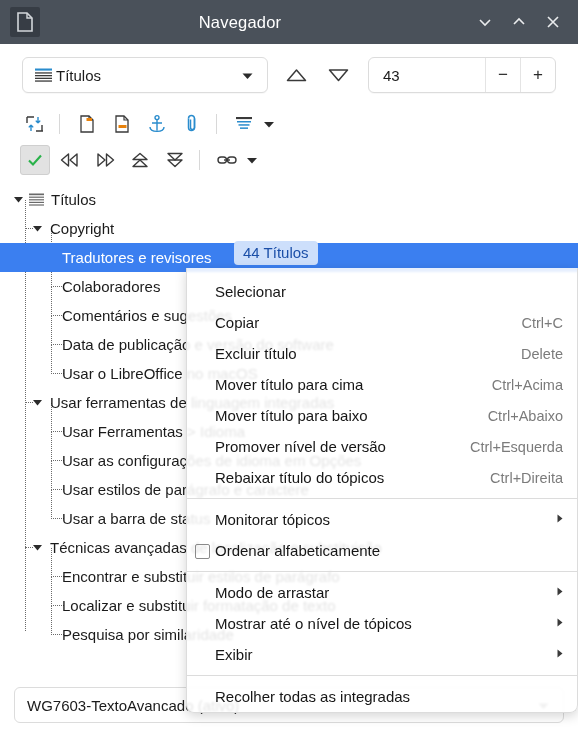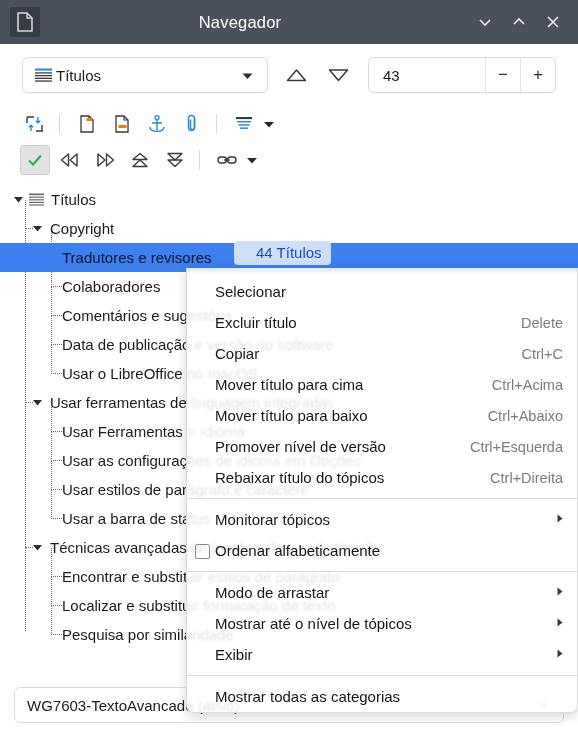--- a/index.html
+++ b/index.html
@@ -74,42 +74,42 @@
     border-radius:3px;cursor:default;
   }
   .ibtn.first{margin-left:20px;}
   .ibtn.pressed{background:#e2e2e2;border:1px solid #cfcfcf;box-sizing:border-box;}
   .vsep{width:1px;height:20px;background:#d8d8d8;margin:0 7px 0 9px;}
   .dcaret{width:20px;height:30px;display:flex;align-items:center;justify-content:center;cursor:default;}
 
   
   .tree{position:absolute;left:0;top:185px;width:578px;height:500px;}
   .trow{position:relative;height:29px;display:flex;align-items:center;font-size:15px;color:#1b1b1b;white-space:nowrap;}
-  .trow.sel{background:#3b7ff0;color:#0f172a;}
+  .trow.sel{background:#3b7ff0;color:#ffffff;}
   .tlabel{position:relative;z-index:2;}
   .exp{position:absolute;z-index:3;width:14px;height:29px;display:flex;align-items:center;justify-content:center;}
   .gline{position:absolute;z-index:1;}
   .vdot{border-left:1px dotted #6a6a6a;}
   .hdot{border-top:1px dotted #6a6a6a;}
   .hicon-tree{position:absolute;z-index:3;}
 
   
   .botcombo{
     position:absolute;left:14px;top:687px;width:550px;height:36px;
     border:1px solid #dcdcdc;border-radius:6px;background:#fff;
     display:flex;align-items:center;box-sizing:border-box;
   }
   .botcombo .lbl{margin-left:12px;font-size:15px;color:#1b1b1b;}
   .botcombo .caret{margin-left:auto;margin-right:14px;}
 
   
   .tooltip{
     position:absolute;left:234px;top:241px;
     background:#cddffb;color:#1b4fa8;
-    font-size:15px;padding:3px 9px 4px 22px;border-radius:4px;
+    font-size:15px;padding:3px 9px 4px 9px;border-radius:4px;
     z-index:40;white-space:nowrap;
   }
 
   
   .ctxmenu{
     position:absolute;left:186px;top:268px;width:392px;
     background:rgba(255,255,255,.875);
     border:1px solid #dcdcdc;border-top:none;
     border-radius:0 0 8px 8px;
     box-shadow:0 3px 12px rgba(0,0,0,.17);
@@ -408,26 +408,26 @@
       </div>
   </div>
 
   <div class="tooltip">44 Títulos</div>
 
   <div class="ctxmenu" id="ctxmenu">
       <div class="mi">
         <span>Selecionar</span>
       </div>
       <div class="mi">
+        <span>Copiar</span>
+        <span class="sc">Ctrl+C</span>
+      </div>
+      <div class="mi">
         <span>Excluir título</span>
         <span class="sc">Delete</span>
-      </div>
-      <div class="mi">
-        <span>Copiar</span>
-        <span class="sc">Ctrl+C</span>
       </div>
       <div class="mi">
         <span>Mover título para cima</span>
         <span class="sc">Ctrl+Acima</span>
       </div>
       <div class="mi">
         <span>Mover título para baixo</span>
         <span class="sc">Ctrl+Abaixo</span>
       </div>
       <div class="mi">
@@ -463,21 +463,21 @@
           </svg></span>
       </div>
       <div class="mi">
         <span>Exibir</span>
         <span class="sub"><svg width="6" height="9" viewBox="0 0 6 9">
             <path d="M0.5 0.5L5.5 4.5L0.5 8.5z" fill="#3a3a3a"></path>
           </svg></span>
       </div>
       <div class="msep"></div>
       <div class="mi">
-        <span>Mostrar todas as categorias</span>
+        <span>Recolher todas as integradas</span>
       </div>
     </div>
 
   <div class="botcombo">
     <span class="lbl">WG7603-TextoAvancado (ativo)</span>
     <span class="caret">
       <svg width="11" height="8" viewBox="0 0 11 8">
           <path d="M0.5 1.5h10L5.5 7z" fill="#8d8d8d"></path>
         </svg>
     </span>

